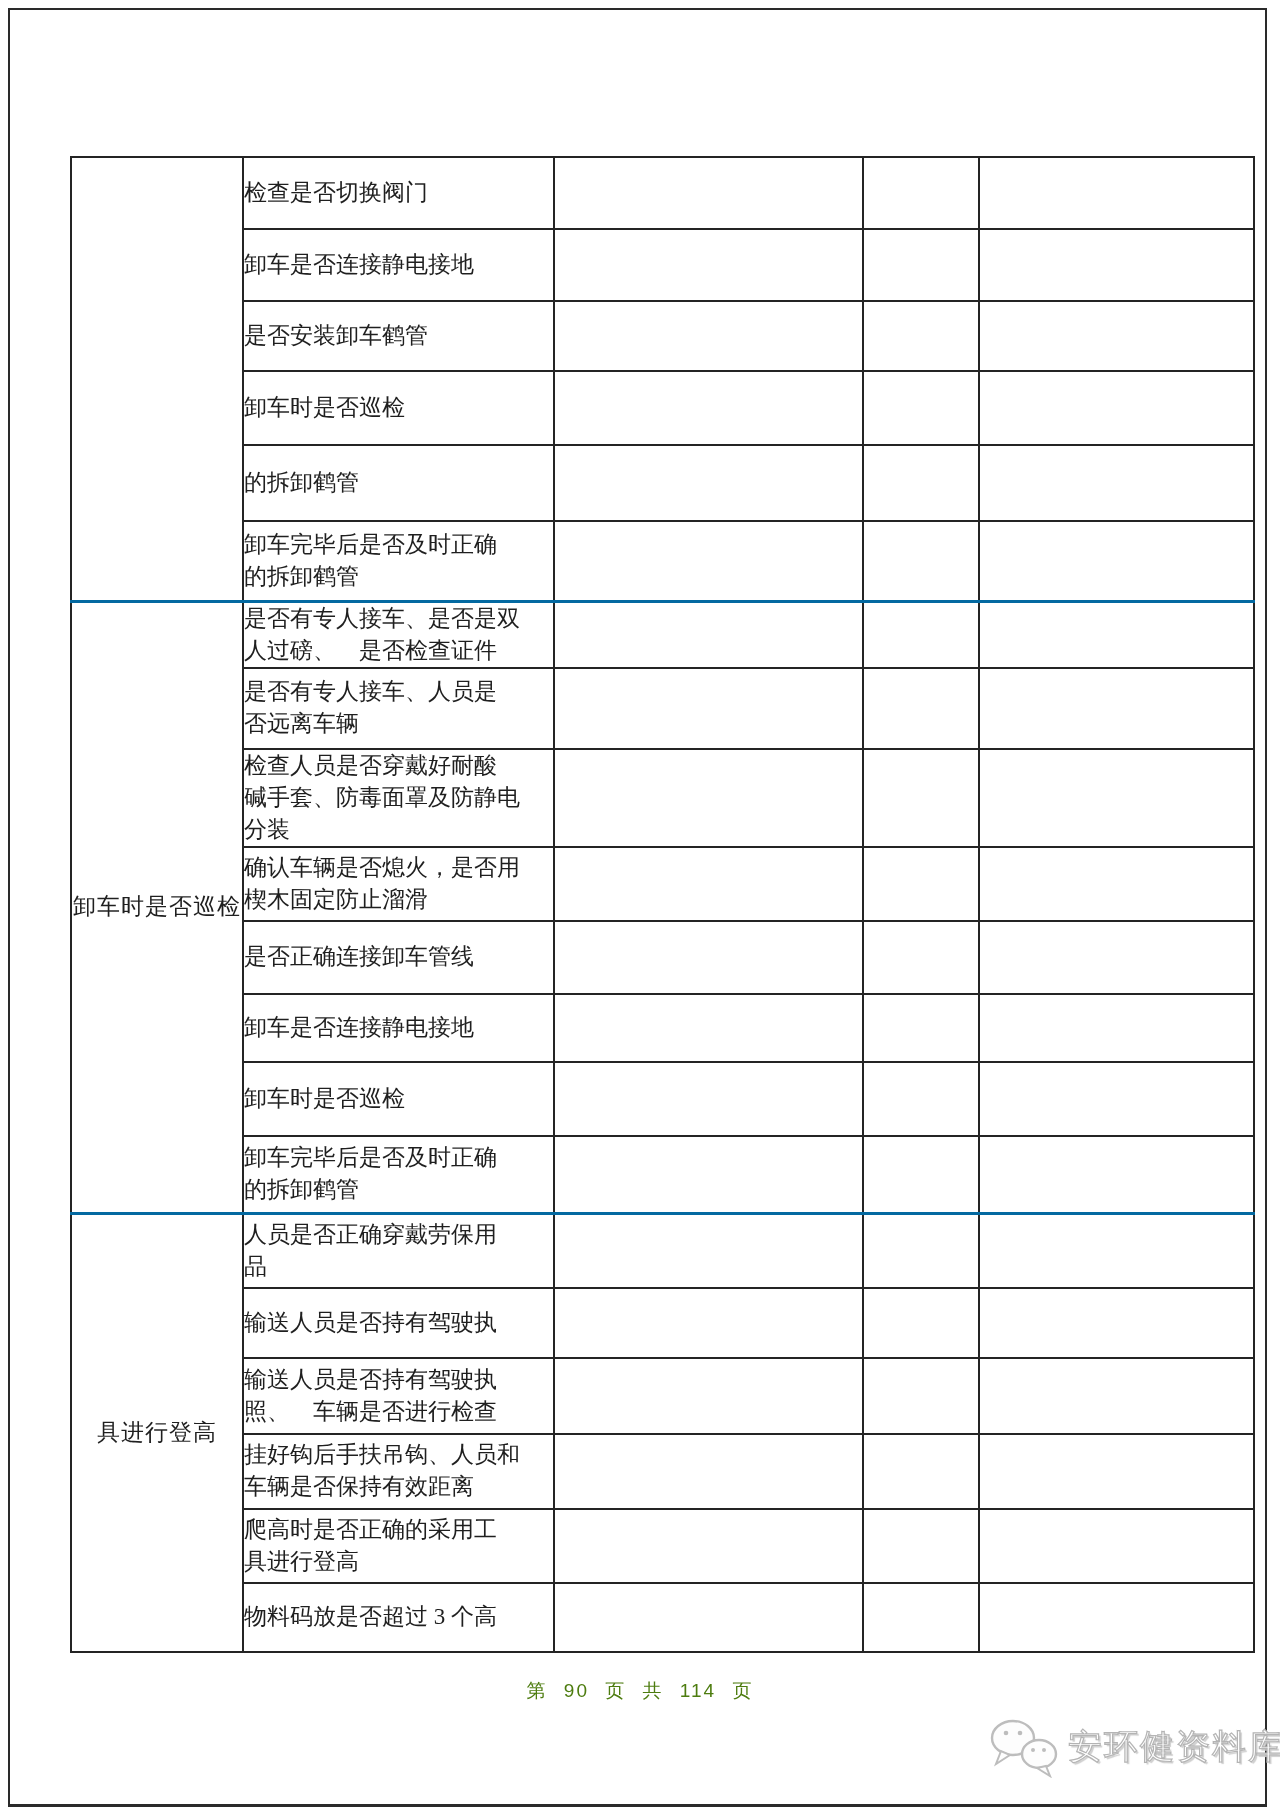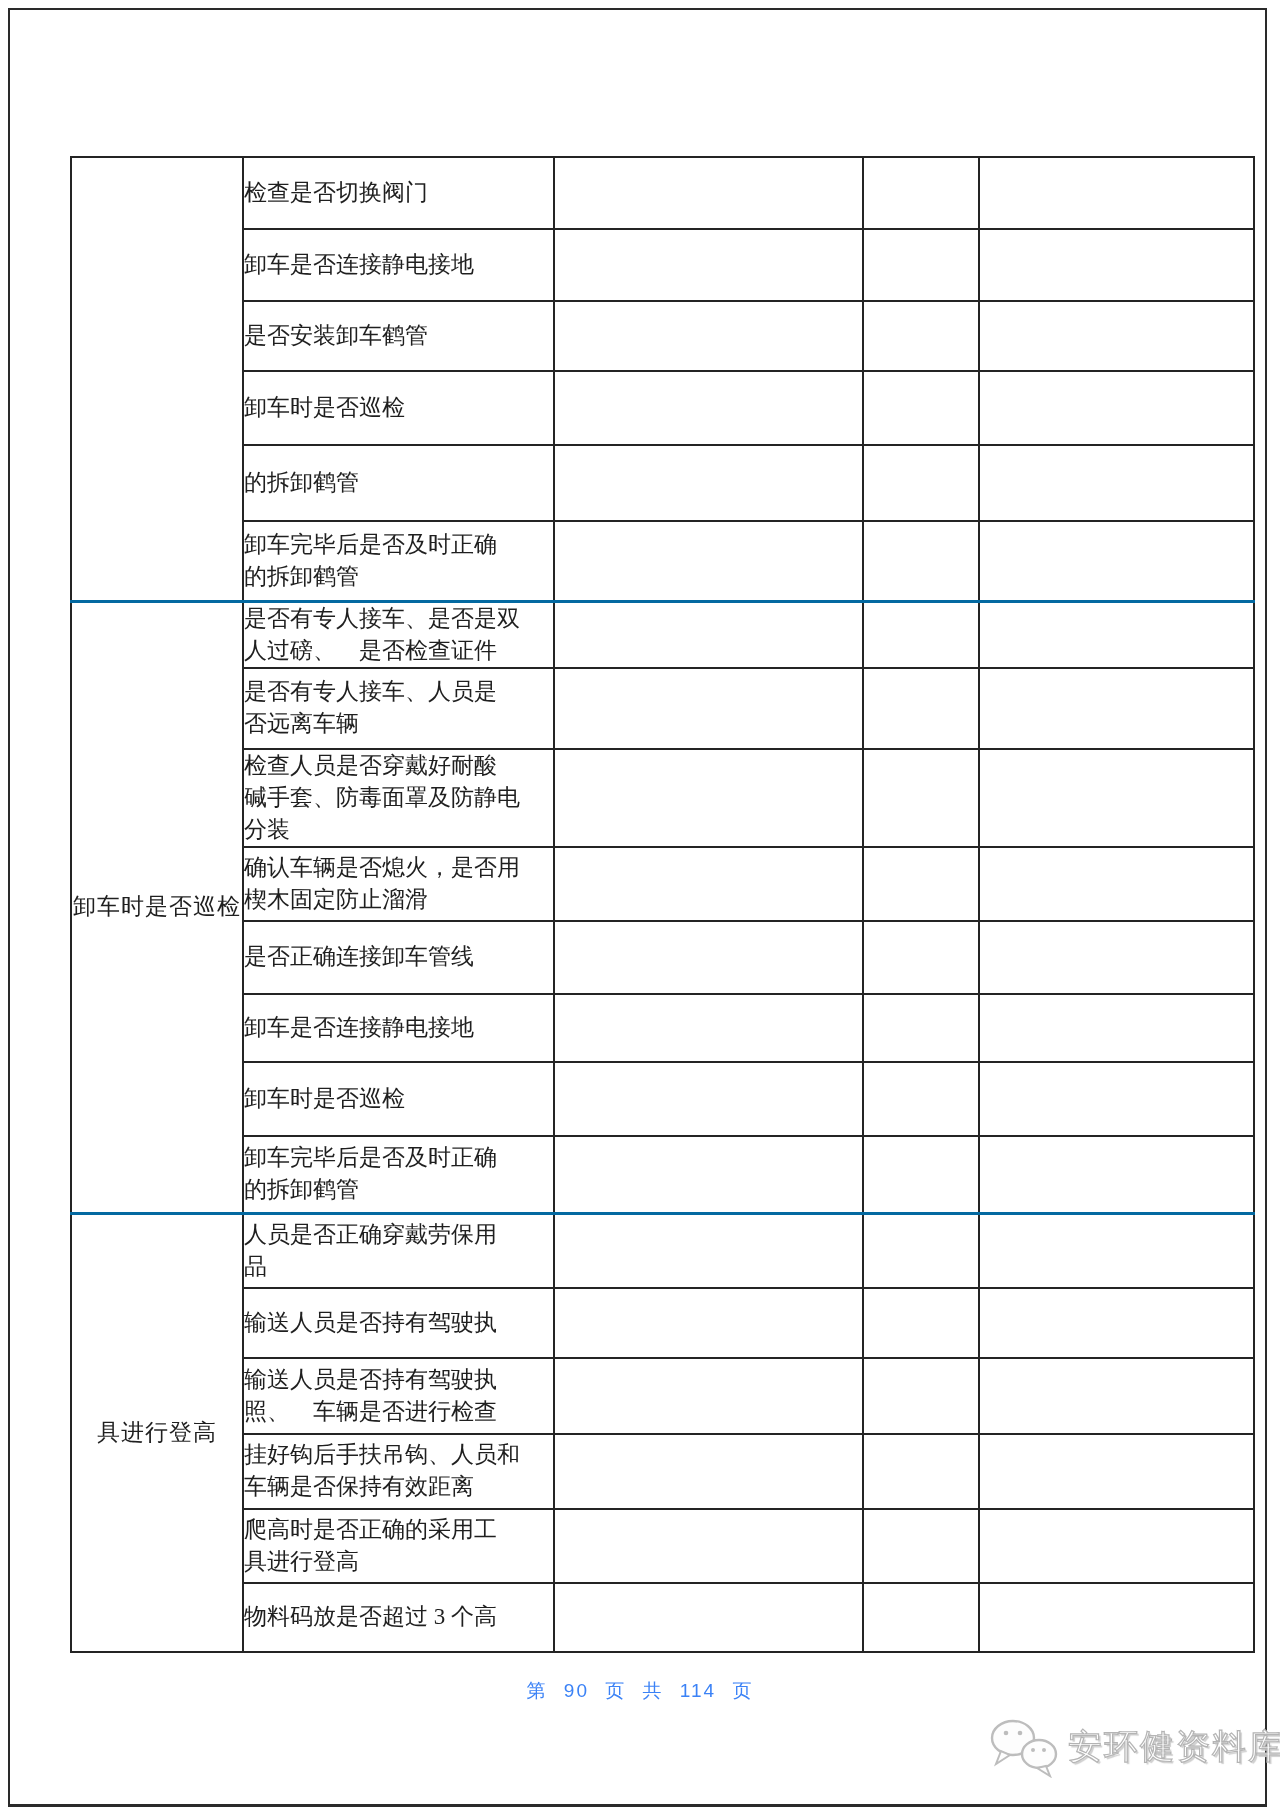--- a/index.html
+++ b/index.html
@@ -51,21 +51,21 @@
 
   .footer {
     position: absolute;
     left: 0; top: 1678px;
     width: 1280px;
     text-align: center;
     font-family: "Liberation Sans", sans-serif;
     font-size: 19px;
     letter-spacing: 2px;
     word-spacing: 9px;
-    color: #3b82f6;
+    color: #4d7c0f;
   }
 
   .watermark {
     position: absolute;
     left: 986px; top: 1716px;
     display: flex;
     align-items: center;
     gap: 6px;
   }
   .watermark .wm-text {

